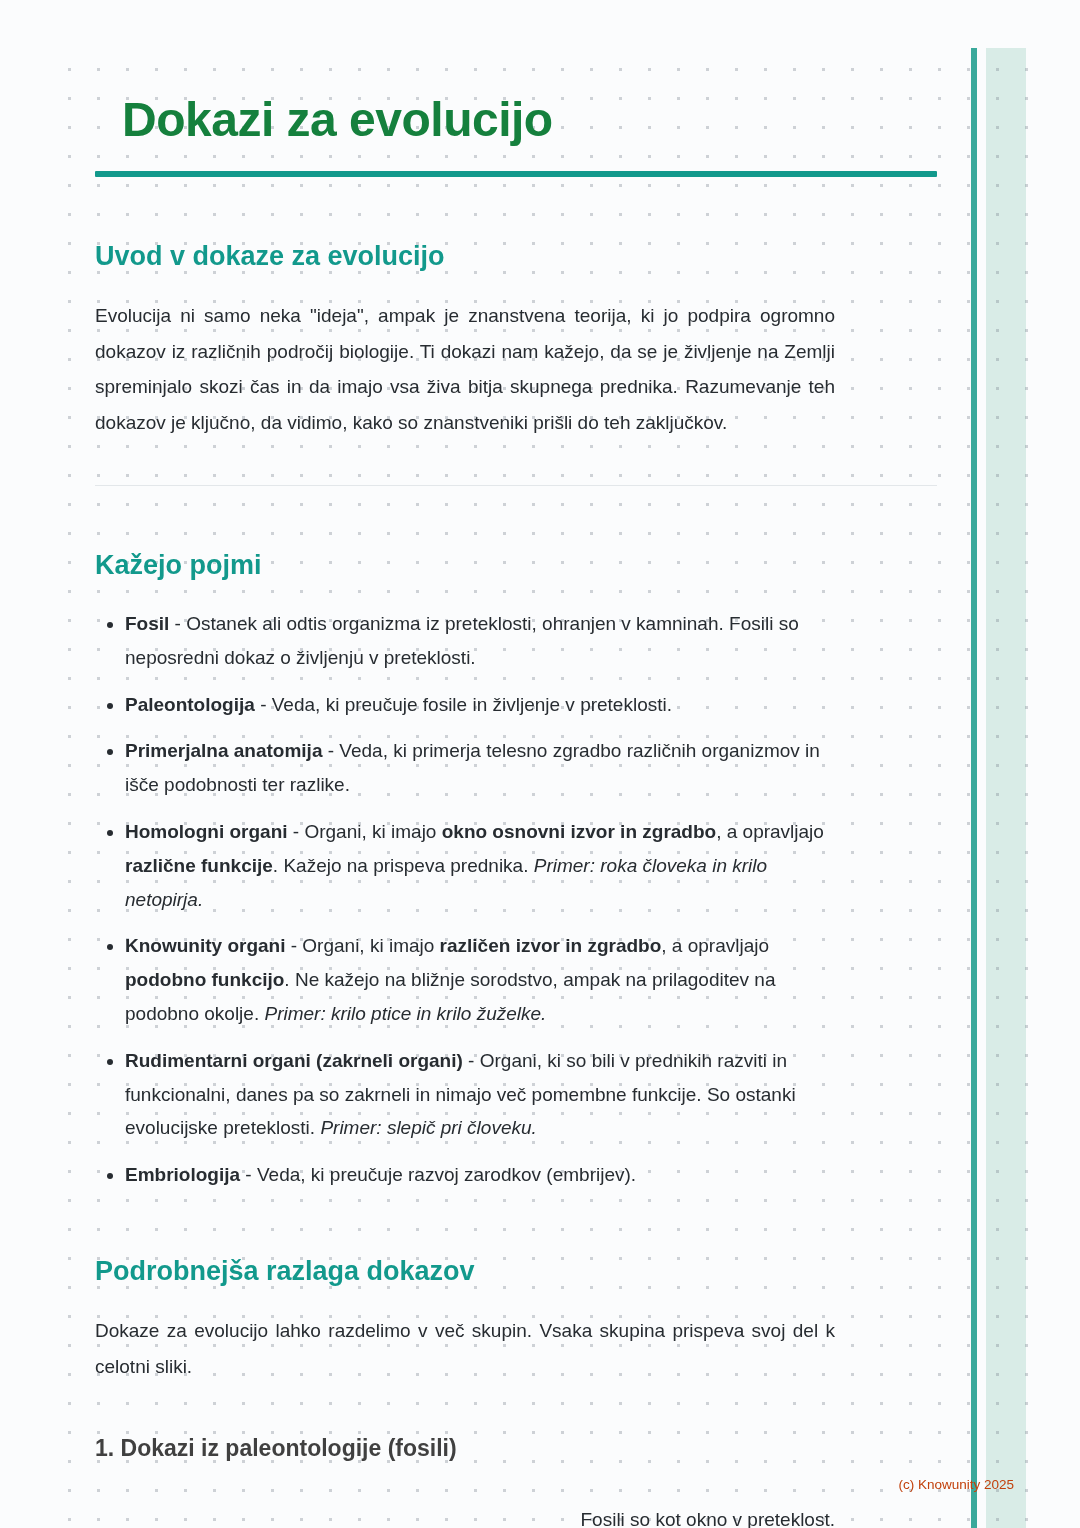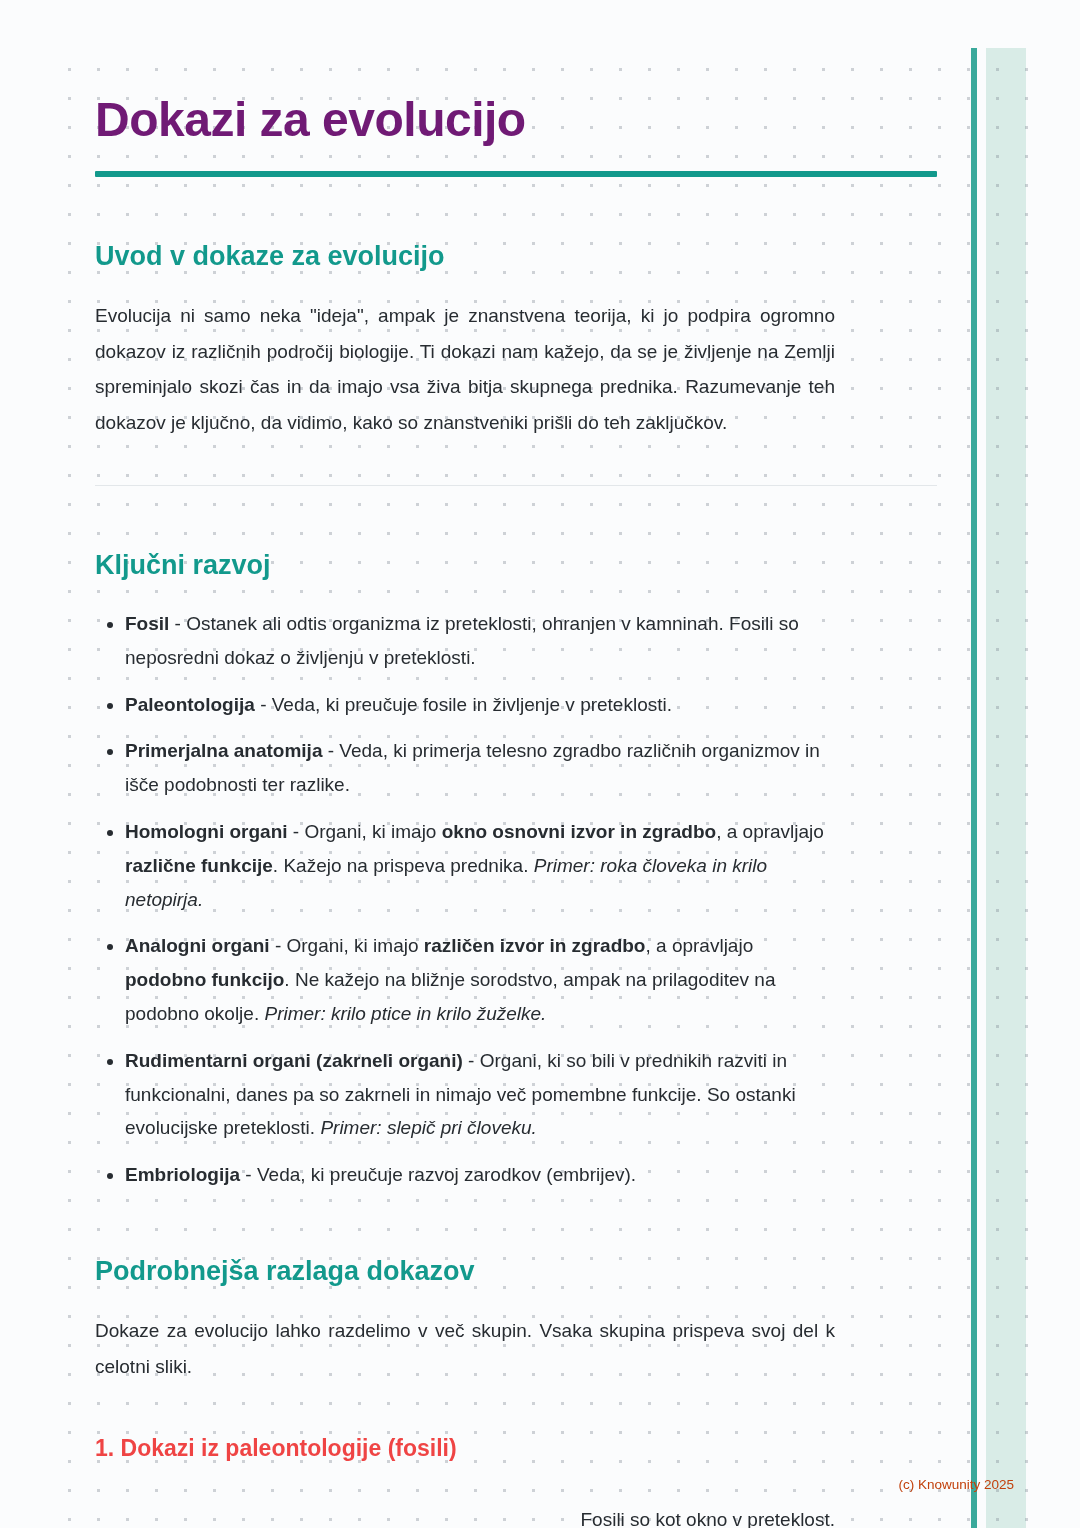--- a/index.html
+++ b/index.html
@@ -58,21 +58,22 @@
     top: 0;
     width: 842px;
     z-index: 3;
   }
 
   .page-title {
     margin-top: 92px;
     font-size: 48px;
     font-weight: 800;
     letter-spacing: -0.5px;
-    color: #701a75;
+    color: #15803d;
+    margin-left: 27px;
   }
 
   .title-rule {
     margin-top: 24px;
     height: 6px;
     width: 100%;
     background: #12998c;
     border-radius: 1px;
   }
 
@@ -80,21 +81,21 @@
     margin-top: 64px;
     font-size: 27px;
     font-weight: 700;
     color: #12998c;
   }
 
   .sub-heading {
     margin-top: 50px;
     font-size: 23px;
     font-weight: 700;
-    color: #ef4444;
+    color: #404040;
   }
 
   .body-text {
     margin-top: 26px;
     width: 740px;
     font-size: 19px;
     line-height: 1.88;
     text-align: justify;
     color: #272c31;
   }
@@ -146,27 +147,27 @@
   <div class="content">
 
     <h1 class="page-title">Dokazi za evolucijo</h1>
     <div class="title-rule"></div>
 
     <h2 class="section-heading">Uvod v dokaze za evolucijo</h2>
     <p class="body-text">Evolucija ni samo neka "ideja", ampak je znanstvena teorija, ki jo podpira ogromno dokazov iz različnih področij biologije. Ti dokazi nam kažejo, da se je življenje na Zemlji spreminjalo skozi čas in da imajo vsa živa bitja skupnega prednika. Razumevanje teh dokazov je ključno, da vidimo, kako so znanstveniki prišli do teh zaključkov.</p>
 
     <div class="divider"></div>
 
-    <h2 class="section-heading">Ključni razvoj</h2>
+    <h2 class="section-heading">Kažejo pojmi</h2>
     <ul class="term-list">
         <li><span class="b">Fosil</span><span> - Ostanek ali odtis organizma iz preteklosti, ohranjen v kamninah. Fosili so neposredni dokaz o življenju v preteklosti.</span></li>
         <li><span class="b">Paleontologija</span><span> - Veda, ki preučuje fosile in življenje v preteklosti.</span></li>
         <li><span class="b">Primerjalna anatomija</span><span> - Veda, ki primerja telesno zgradbo različnih organizmov in išče podobnosti ter razlike.</span></li>
         <li><span class="b">Homologni organi</span><span> - Organi, ki imajo </span><span class="b">okno osnovni izvor in zgradbo</span><span>, a opravljajo </span><span class="b">različne funkcije</span><span>. Kažejo na prispeva prednika. </span><span class="i">Primer: roka človeka in krilo netopirja.</span></li>
-        <li><span class="b">Analogni organi</span><span> - Organi, ki imajo </span><span class="b">različen izvor in zgradbo</span><span>, a opravljajo </span><span class="b">podobno funkcijo</span><span>. Ne kažejo na bližnje sorodstvo, ampak na prilagoditev na podobno okolje. </span><span class="i">Primer: krilo ptice in krilo žuželke.</span></li>
+        <li><span class="b">Knowunity organi</span><span> - Organi, ki imajo </span><span class="b">različen izvor in zgradbo</span><span>, a opravljajo </span><span class="b">podobno funkcijo</span><span>. Ne kažejo na bližnje sorodstvo, ampak na prilagoditev na podobno okolje. </span><span class="i">Primer: krilo ptice in krilo žuželke.</span></li>
         <li><span class="b">Rudimentarni organi (zakrneli organi)</span><span> - Organi, ki so bili v prednikih razviti in funkcionalni, danes pa so zakrneli in nimajo več pomembne funkcije. So ostanki evolucijske preteklosti. </span><span class="i">Primer: slepič pri človeku.</span></li>
         <li><span class="b">Embriologija</span><span> - Veda, ki preučuje razvoj zarodkov (embrijev).</span></li>
       </ul>
 
     <h2 class="section-heading">Podrobnejša razlaga dokazov</h2>
     <p class="body-text">Dokaze za evolucijo lahko razdelimo v več skupin. Vsaka skupina prispeva svoj del k celotni sliki.</p>
 
     <h3 class="sub-heading">1. Dokazi iz paleontologije (fosili)</h3>
     <p class="body-text left">Fosili so kot okno v preteklost.</p>
 

